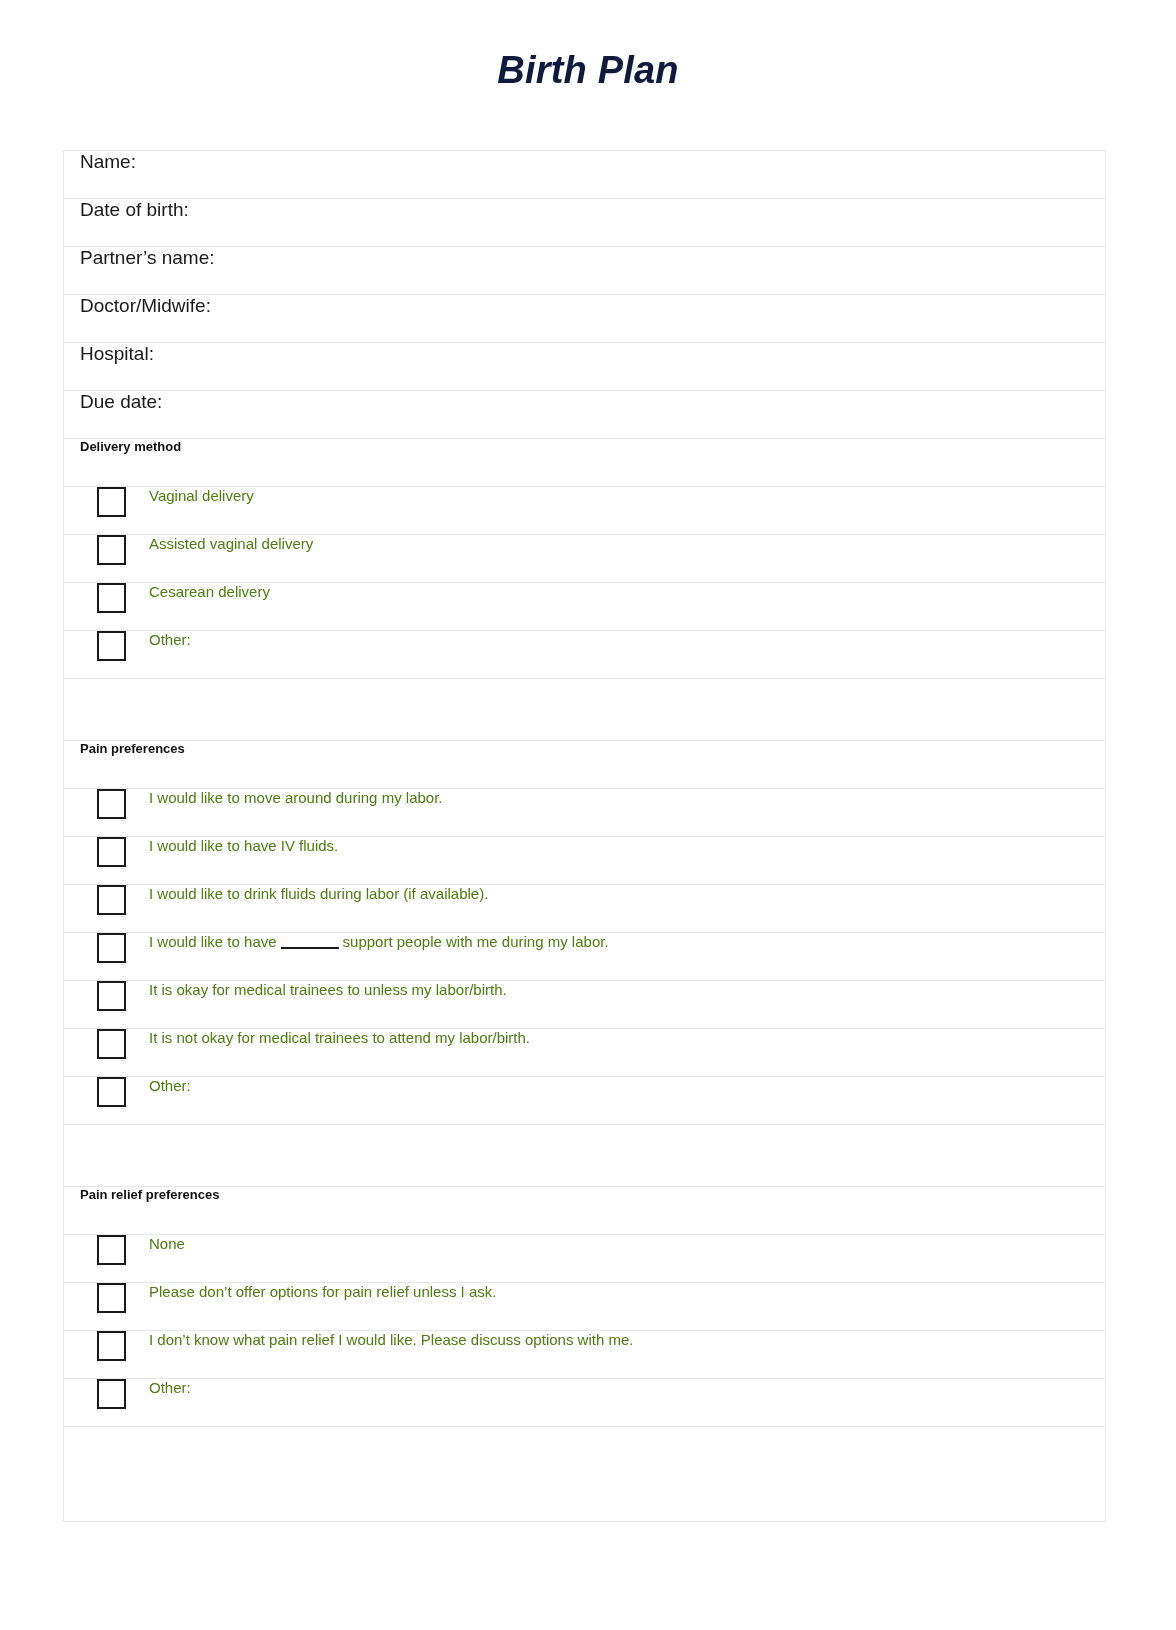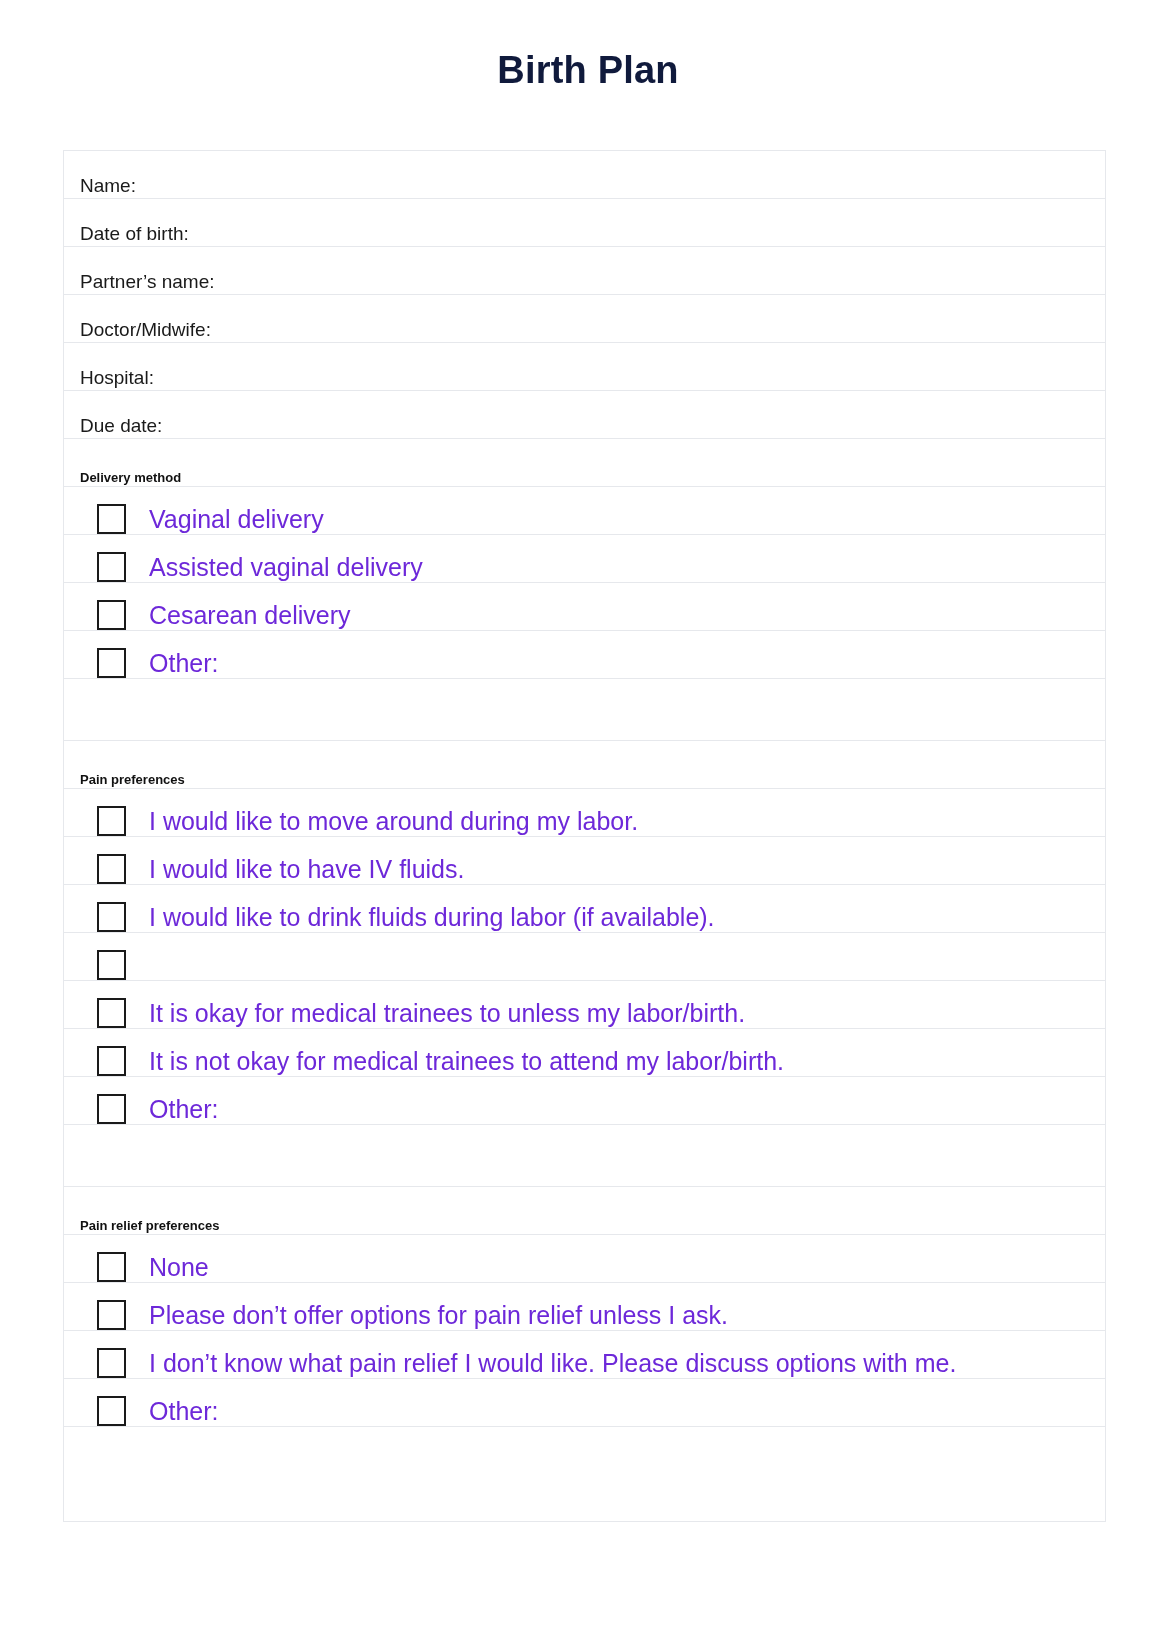--- a/index.html
+++ b/index.html
@@ -21,36 +21,37 @@
 
   #doc-title {
     text-align: center;
     font-size: 38px;
     font-weight: bold;
     color: #101a3c;
     letter-spacing: 0.2px;
     padding-top: 48px;
     padding-bottom: 0;
     line-height: 1.2;
+    font-style: italic;
   }
 
   #form-table {
     position: absolute;
     left: 63px;
     top: 150px;
     width: 1043px;
     border: 1px solid #e6e8ec;
     border-bottom: none;
     background: #ffffff;
   }
 
   .row {
     border-bottom: 1px solid #e6e8ec;
     display: flex;
-    align-items: flex-end;
+    align-items: flex-start;
     min-height: 48px;
     padding: 0 16px;
   }
 
   .row.field {
     height: 48px;
   }
 
   .row.section {
     height: 47px;
@@ -86,22 +87,22 @@
     width: 29px;
     height: 30px;
     border: 2.5px solid #1a1a1a;
     background: #ffffff;
     flex: 0 0 auto;
     margin-left: 17px;
     margin-right: 23px;
   }
 
   .option-label {
-    font-size: 25px;
-    color: #6d28d9;
+    font-size: 15px;
+    color: #4d7c0f;
     line-height: 1.2;
     white-space: nowrap;
   }
 
   .blank-fill {
     display: inline-block;
     border-bottom: 2px solid #1a1a1a;
     width: 58px;
     margin: 0 4px;
     vertical-align: -2px;
@@ -166,20 +167,21 @@
     <div class="row option">
       <span class="checkbox"></span>
       <span class="option-label">I would like to have IV fluids.</span>
     </div>
     <div class="row option">
       <span class="checkbox"></span>
       <span class="option-label">I would like to drink fluids during labor (if available).</span>
     </div>
     <div class="row option">
       <span class="checkbox"></span>
+      <span class="option-label"><span>I would like to have</span><span class="blank-fill"></span><span>support people with me during my labor.</span></span>
     </div>
     <div class="row option">
       <span class="checkbox"></span>
       <span class="option-label">It is okay for medical trainees to unless my labor/birth.</span>
     </div>
     <div class="row option">
       <span class="checkbox"></span>
       <span class="option-label">It is not okay for medical trainees to attend my labor/birth.</span>
     </div>
     <div class="row option">

